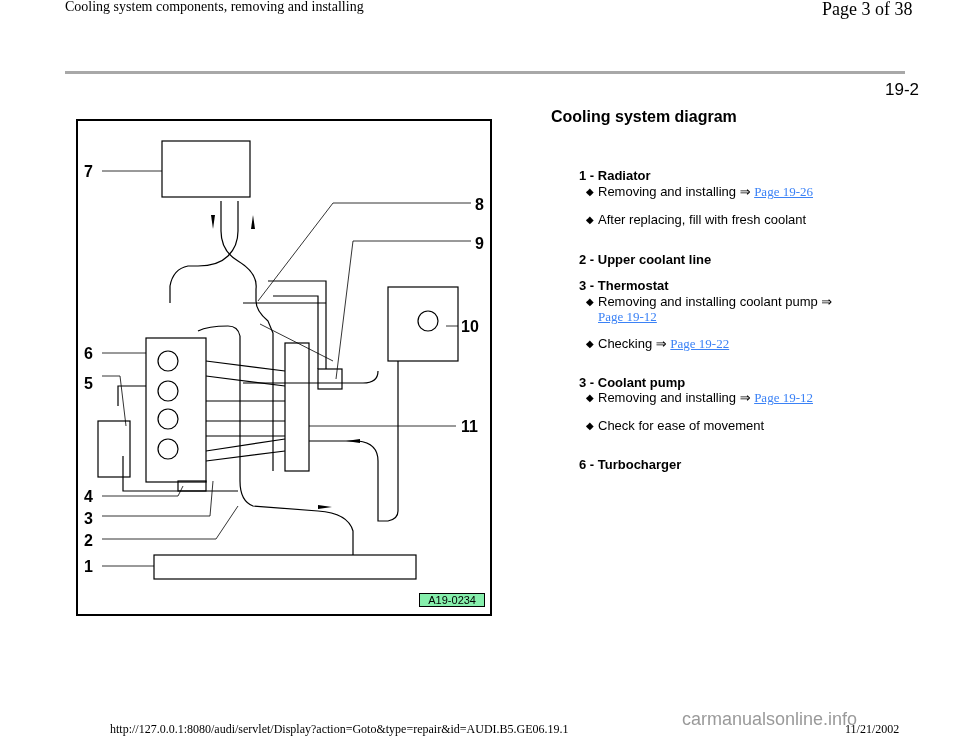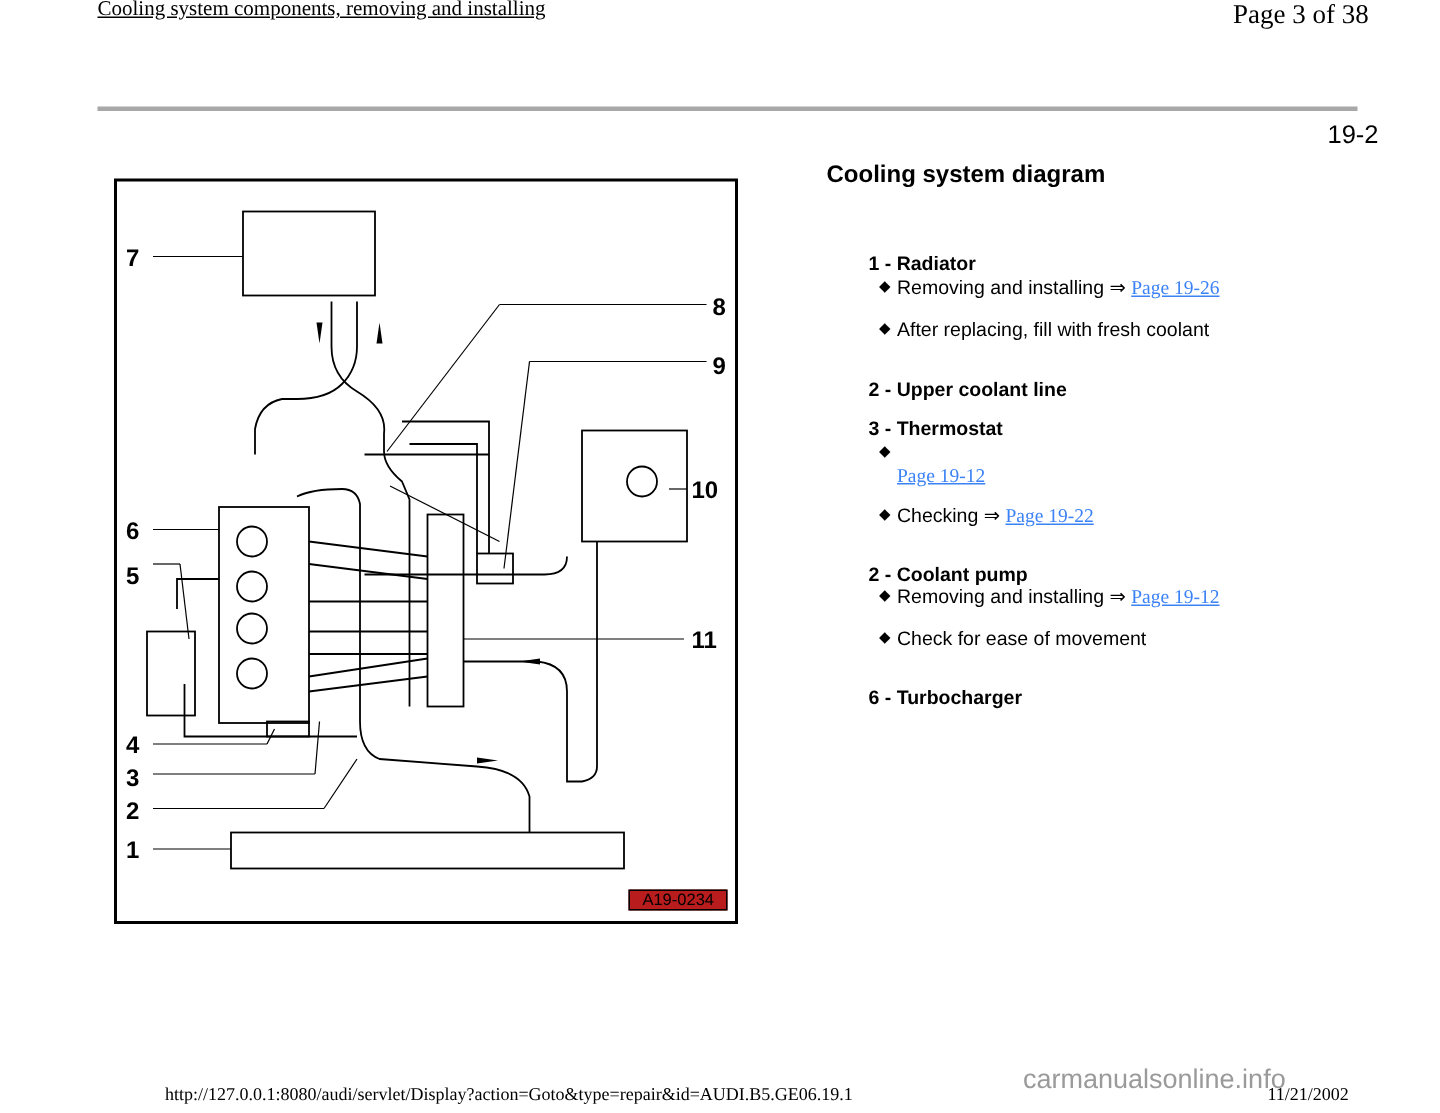--- a/index.html
+++ b/index.html
@@ -1,23 +1,23 @@
 <!DOCTYPE html>
 <html><head>
 <meta charset="utf-8">
 <style>
   html, body { margin:0; padding:0; background:#fff; }
   body { width:960px; height:742px; position:relative; overflow:hidden; font-family:"Liberation Sans", sans-serif; color:#000; }
-  .hdr-title { position:absolute; left:65px; top:-1px; font-family:"Liberation Serif", serif; font-size:14px;text-decoration:underline; }
+  .hdr-title { position:absolute; left:65px; top:-1px; font-family:"Liberation Serif", serif; font-size:14px; }
   .hdr-page { position:absolute; left:822px; top:-1px; font-family:"Liberation Serif", serif; font-size:18px; }
   .rule { position:absolute; left:65px; top:71px; width:840px; height:3px; background:#a8a8a8; }
   .pgnum { position:absolute; left:875px; top:80px; font-size:17px; font-weight:normal;margin-left:10px; }
   .figure { position:absolute; left:76px; top:119px; width:416px; height:497px; border:2px solid #000; box-sizing:border-box; }
   .figure svg { position:absolute; left:0; top:0; }
-  .figref { position:absolute; right:5px; bottom:7px; border:1px solid #000; font-size:11px; padding:0 8px; line-height:12px; background:#b91c1c;}
+  .figref { position:absolute; right:5px; bottom:7px; border:1px solid #000; font-size:11px; padding:0 8px; line-height:12px; background:#86efac;}
   .section-title { position:absolute; left:551px; top:108px; font-size:16px; font-weight:bold; }
   .list { position:absolute; left:568px; top:156px; width:330px; font-size:13px; }
   .item-h { font-weight:bold; margin:11px; line-height:17px; }
   .sub { position:relative; padding-left:18px; line-height:15px; }
   .sub .dia { position:absolute; left:6px; top:0; font-size:10px; }
   a.link { color:#3b82f6; text-decoration:underline;font-family:Liberation Serif, serif; }
   .footer-url { position:absolute; left:110px; top:722px; font-family:"Liberation Serif", serif; font-size:12px;text-align:center; }
   .footer-date { position:absolute; left:845px; top:722px; font-family:"Liberation Serif", serif; font-size:12px;text-align:right; }
   .watermark { position:absolute; left:682px; top:709px; font-size:18px; color:#9a9a9a; letter-spacing:0px; }
   .lbl { font-family:"Liberation Sans", sans-serif; font-weight:bold; font-size:16px; }
@@ -124,28 +124,28 @@
     <span>After replacing, fill with fresh coolant</span>
   </div>
   <div style="position:absolute; top:84px;">
     <p class="item-h">2 - Upper coolant line</p>
   </div>
   <div style="position:absolute; top:110px;">
     <p class="item-h">3 - Thermostat</p>
   </div>
   <div class="sub" style="position:absolute; top:138px; left:12px; width:300px;">
     <span class="dia">◆</span>
-    <br><a class="link">Page 19-12</a>
+    <span>Removing and installing coolant pump ⇒ </span><br><a class="link">Page 19-12</a>
   </div>
   <div class="sub" style="position:absolute; top:180px; left:12px;">
     <span class="dia">◆</span>
     <span>Checking ⇒ </span><a class="link">Page 19-22</a>
   </div>
   <div style="position:absolute; top:207px;">
-    <p class="item-h">2 - Coolant pump</p>
+    <p class="item-h">3 - Coolant pump</p>
   </div>
   <div class="sub" style="position:absolute; top:234px; left:12px;">
     <span class="dia">◆</span>
     <span>Removing and installing ⇒ </span><a class="link">Page 19-12</a>
   </div>
   <div class="sub" style="position:absolute; top:262px; left:12px;">
     <span class="dia">◆</span>
     <span>Check for ease of movement</span>
   </div>
   <div style="position:absolute; top:289px;">

